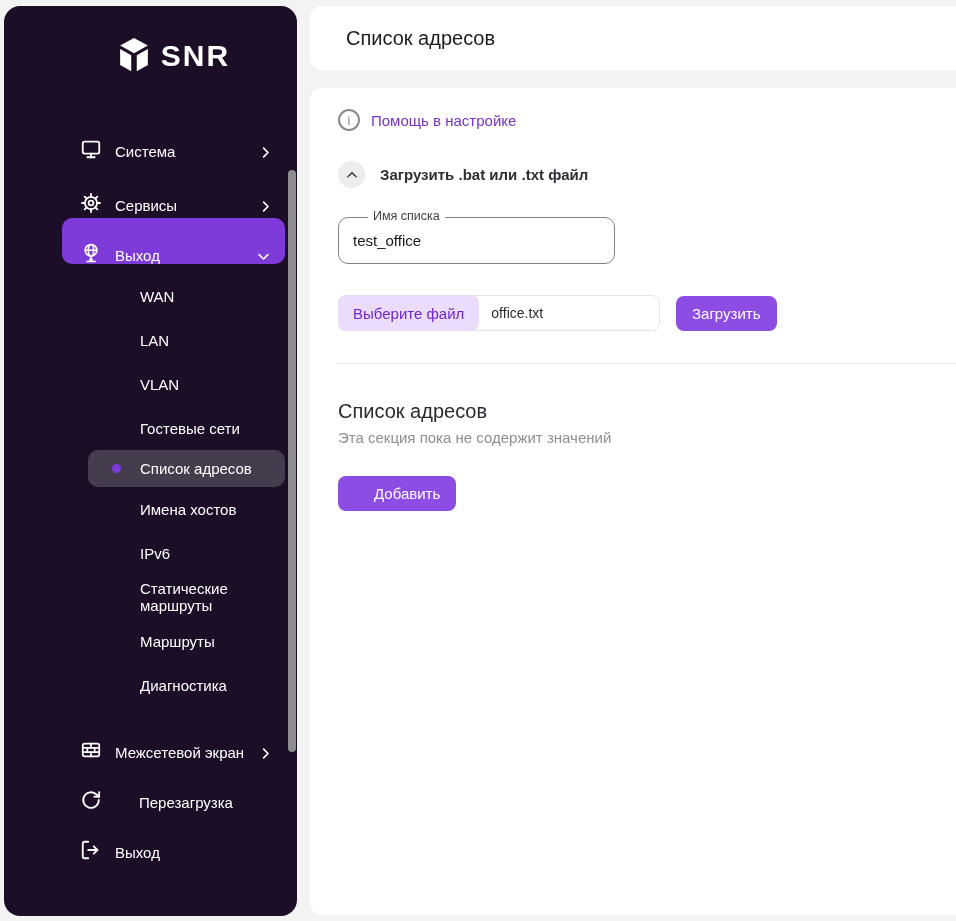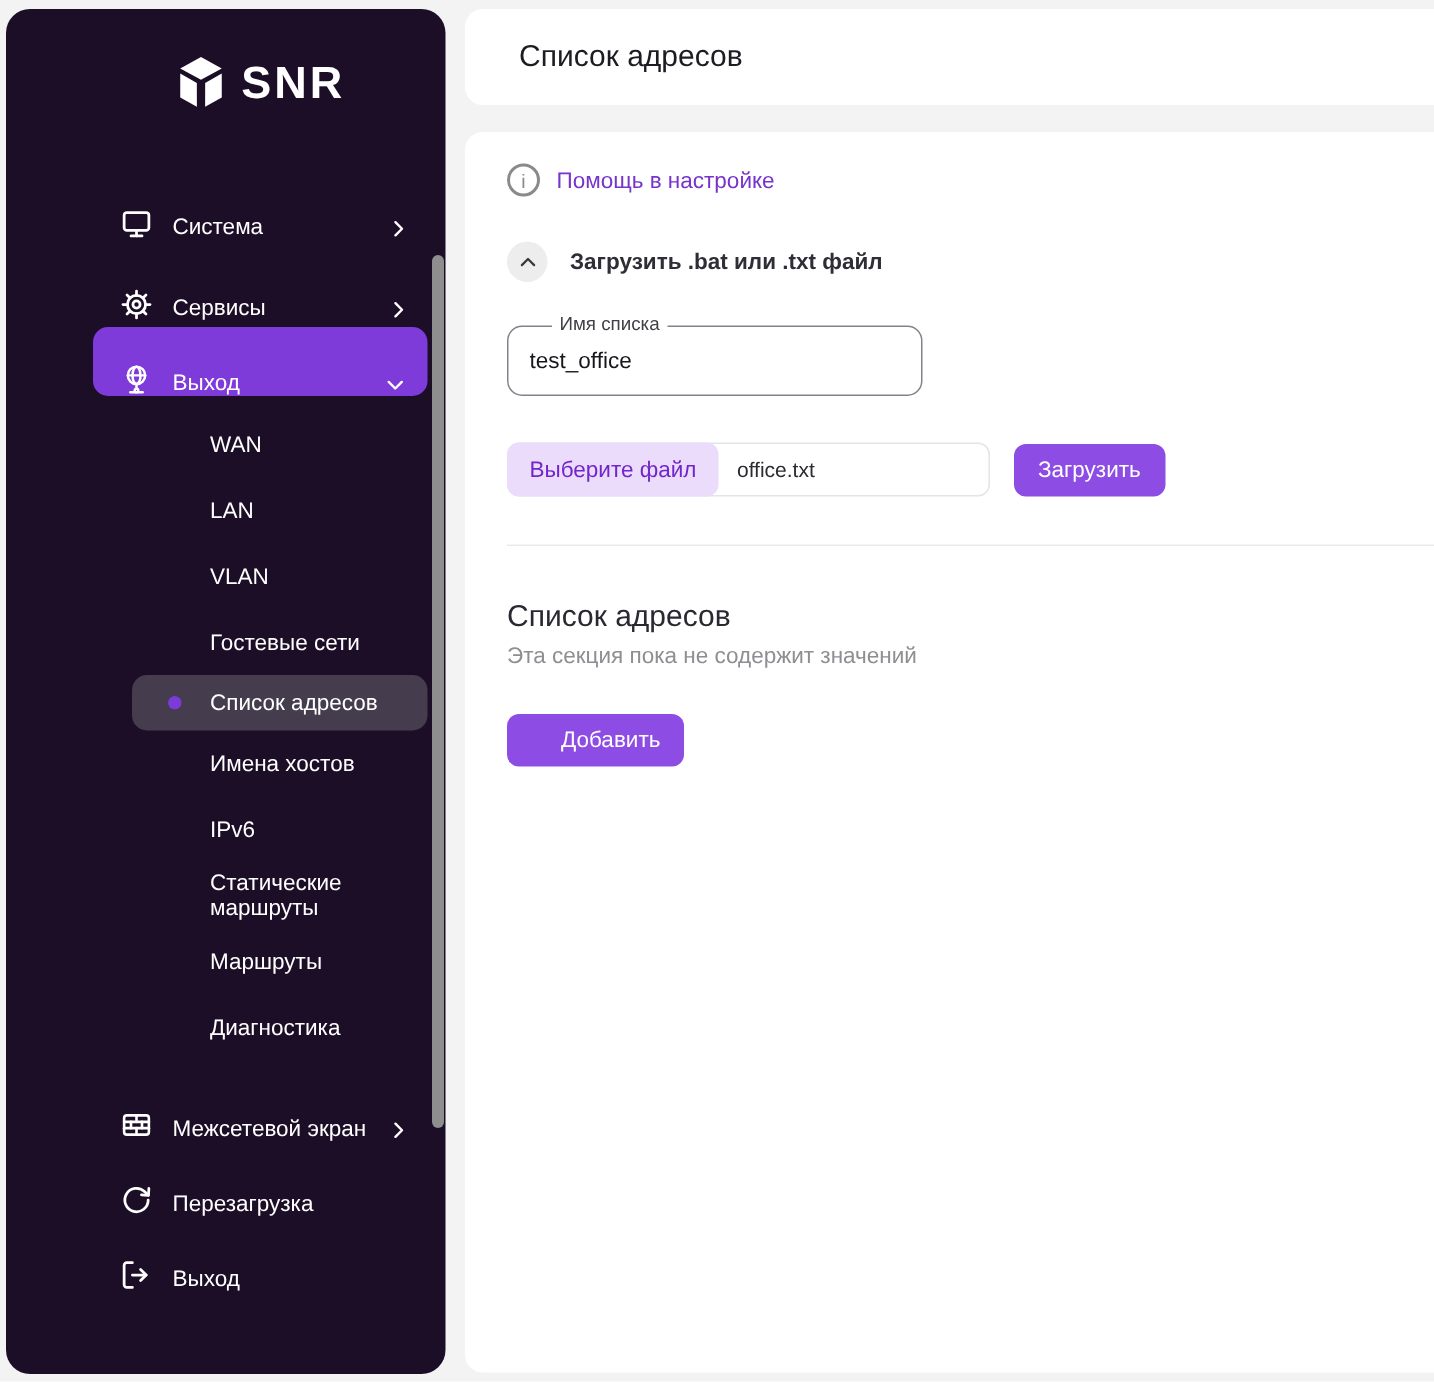--- a/index.html
+++ b/index.html
@@ -234,21 +234,21 @@
           </svg>
         </span>
         <span class="nav-label">Межсетевой экран</span>
         <span class="nav-chevron">
           <svg width="15" height="15" viewBox="0 0 24 24" fill="none" stroke="#fff" stroke-width="2.6" stroke-linecap="round" stroke-linejoin="round">
               <polyline points="9 5 16 12 9 19"></polyline>
             </svg>
         </span>
       </div>
 
-      <div class="nav-item" style="height:50px;">
+      <div class="nav-item" style="height:50px;gap:24px;">
         <span class="nav-icon">
           <svg width="22" height="22" viewBox="0 0 24 24" fill="none" stroke="#fff" stroke-width="2" stroke-linecap="round" stroke-linejoin="round">
             <path d="M20.5 12a8.5 8.5 0 1 1-2.5-6l2.5 2.4"></path>
             <polyline points="21 3.5 20.7 8.6 15.6 8.3"></polyline>
           </svg>
         </span>
         <span class="nav-label">Перезагрузка</span>
       </div>
 
       <div class="nav-item" style="height:50px;">

